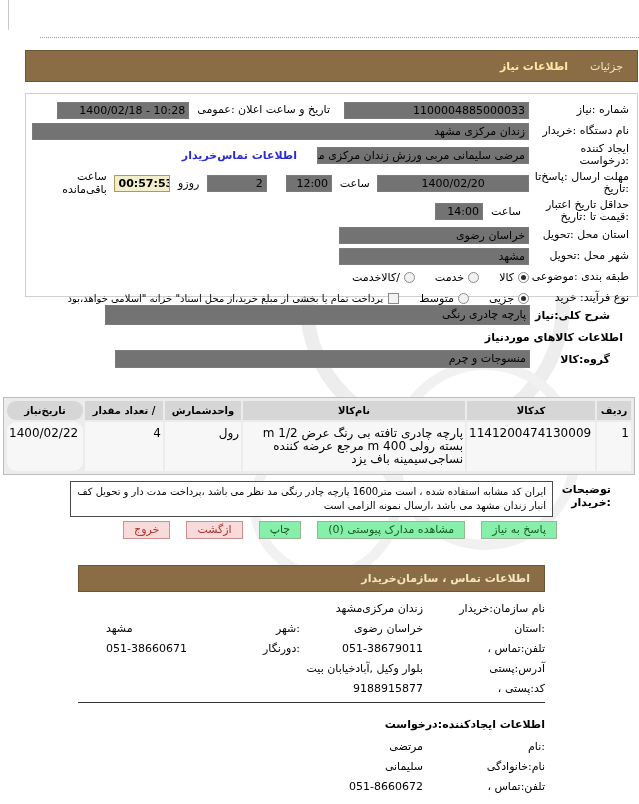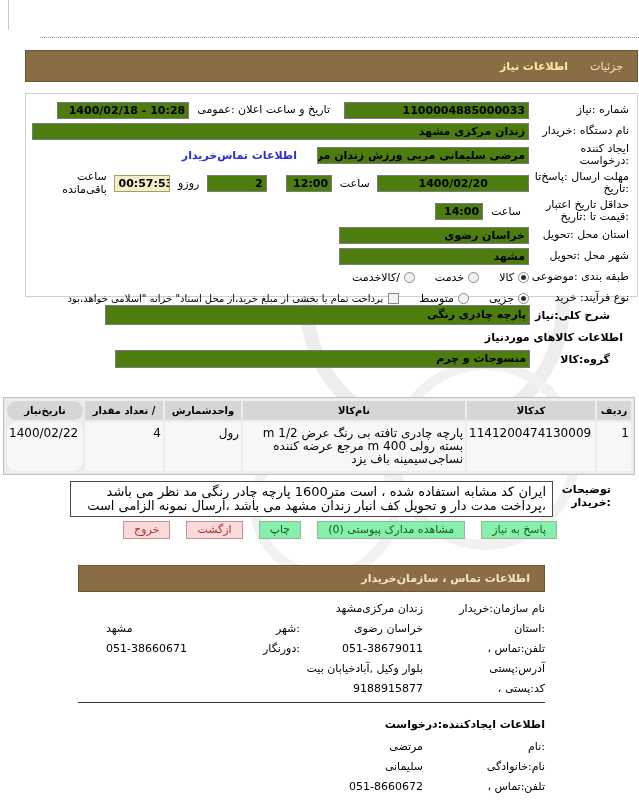--- a/index.html
+++ b/index.html
@@ -22,22 +22,22 @@
             padding-right:14px; gap:22px; }
   .tab { color:#f3e6c3; font-size:11px; }
   .tab.active { color:#ffeaa6; font-weight:bold; }
 
   .panel { position:absolute; top:93px; left:25px; right:1px; height:204px;
            border:1px solid #cfcfcf; background:#fff; padding:7px 8px 0 6px; }
 
   .frow { display:flex; align-items:center; margin-bottom:3px; min-height:18px; }
   .lbl { width:100px; flex:0 0 100px; line-height:12px; }
   .lbl2 { line-height:12px; }
-  .ibox { border:1px solid #7b7b7b; background:#4d7c0f; height:17px; line-height:15px;
-          padding:0 3px; white-space:nowrap; overflow:hidden;font-weight:bold; }
+  .ibox { border:1px solid #7b7b7b; background:#737373; height:17px; line-height:15px;
+          padding:0 3px; white-space:nowrap; overflow:hidden; }
   .ltr { direction:ltr; unicode-bidi:embed; display:inline-block; }
   .b { font-weight:bold; }
   .gap8 { width:8px; } .gap14 { width:14px; } .gap20 { width:20px; }
   .countdown { background:#f2eecb; border:1px solid #a99c5e; font-weight:bold; text-align:center; }
   .link { color:#2b2bd0; font-weight:bold; cursor:pointer; }
 
   .radio { width:11px; height:11px; border-radius:50%; border:1px solid #8a8a8a; background:#f2f2f2;
            display:inline-block; position:relative; margin-left:4px; flex:0 0 11px; }
   .radio.sel { background:#fff; }
   .radio.sel::after { content:""; position:absolute; left:2px; top:2px; right:2px; bottom:2px;
@@ -51,21 +51,21 @@
   .gtable { position:absolute; top:397px; left:3px; right:4px; background:#ececec;
             border:1px solid #bdbdbd; padding:3px; }
   .trow { display:flex; flex-direction:row; gap:2px; margin-bottom:2px; }
   .th { background:#d6d6d6; font-weight:bold; font-size:10px; text-align:center; padding:4px 2px; }
   .td { background:#f7f7f7; font-size:12px; padding:5px 2px; line-height:13px; }
   .c-row { flex:0 0 34px; } .c-code { flex:0 0 128px; } .c-name { flex:1 1 auto; }
   .c-unit { flex:0 0 76px; } .c-qty { flex:0 0 78px; } .c-date { flex:0 0 76px;border-radius:9px; }
 
   .notes { position:absolute; top:481px; left:70px; right:28px; display:flex; align-items:flex-start; }
   .notes .lblN { width:58px; flex:0 0 58px; font-weight:bold; line-height:13px; padding-top:2px; }
-  .notes .box { flex:1; border:1px solid #4a4a4a; background:#fff; font-size:13px;
+  .notes .box { flex:1; border:1px solid #4a4a4a; background:#fff; font-size:10px;
                 padding:3px 6px; line-height:14px; min-height:36px; }
 
   .btnrow { position:absolute; top:521px; right:82px; display:flex; flex-direction:row;
             align-items:center; gap:16px; }
   .btn { height:18px; line-height:15px; border:1px solid; font-size:11px; padding:0 10px;
          text-align:center; cursor:pointer; white-space:nowrap; }
   .btn.green { background:#86efac; border-color:#97b791; color:#1c5c1c; }
   .btn.pink  { background:#f9dada; border-color:#cc8f8f; color:#b03030; }
 
   .bar2 { position:absolute; top:565px; left:78px; width:467px; height:27px; background:#8a6d45;

